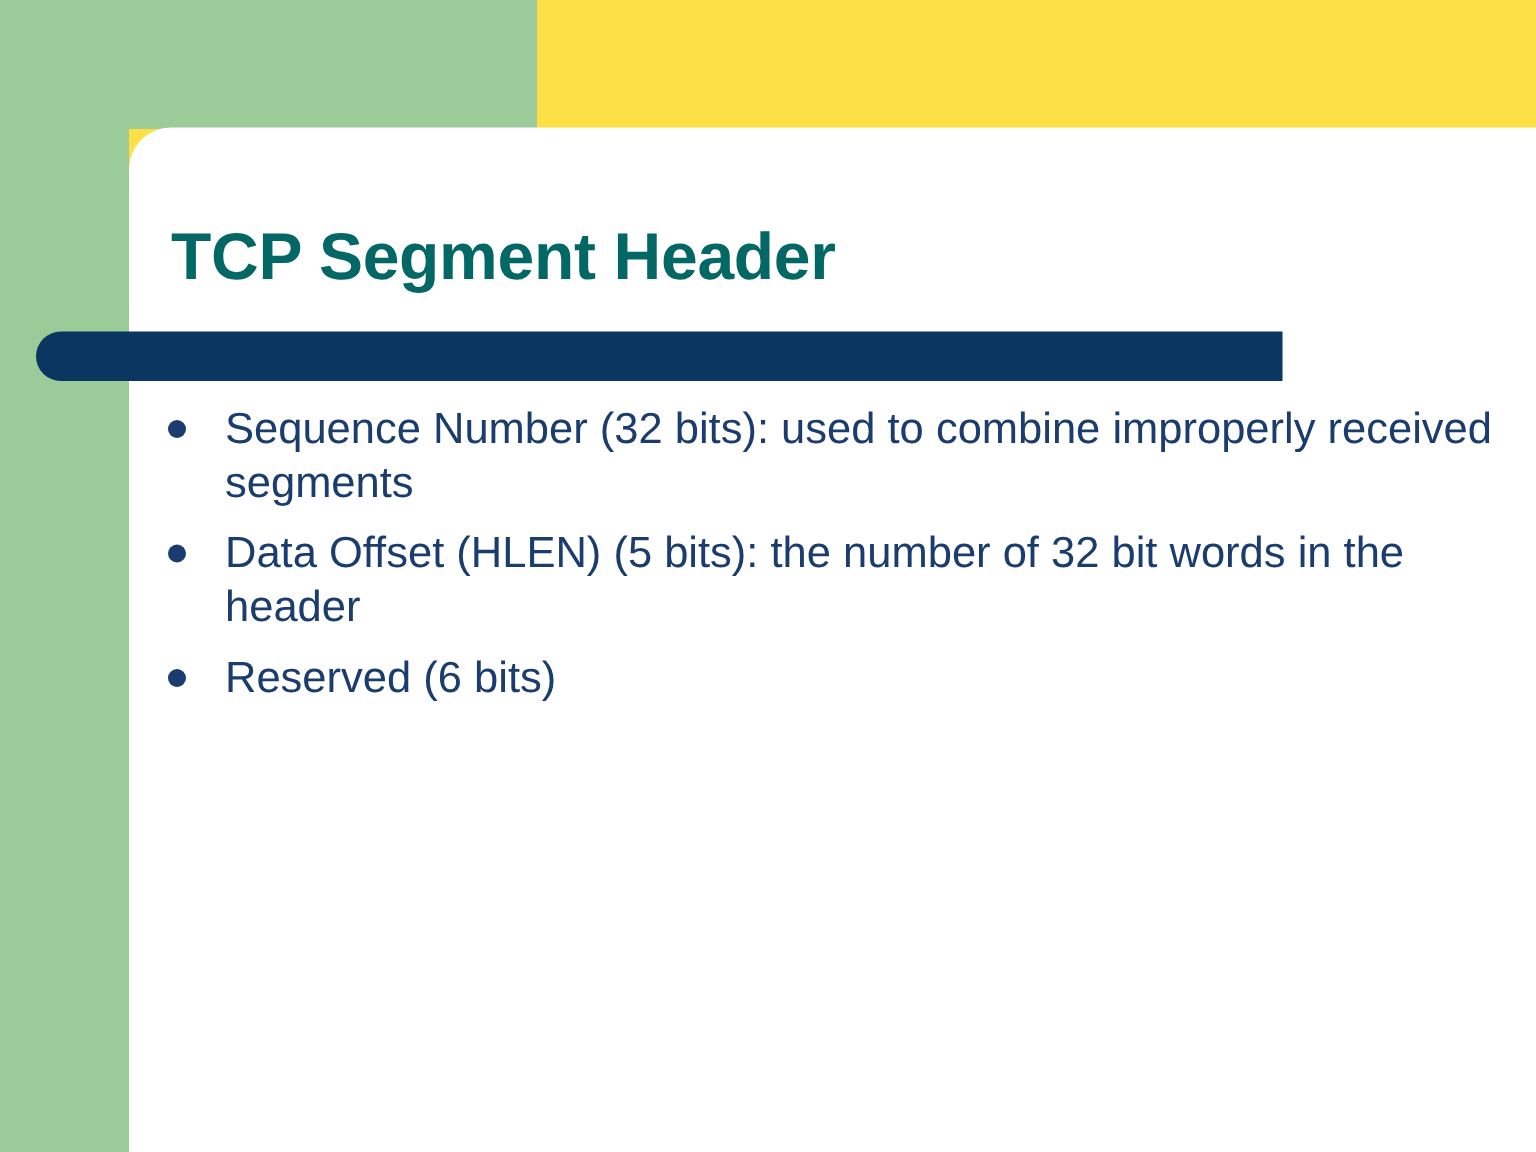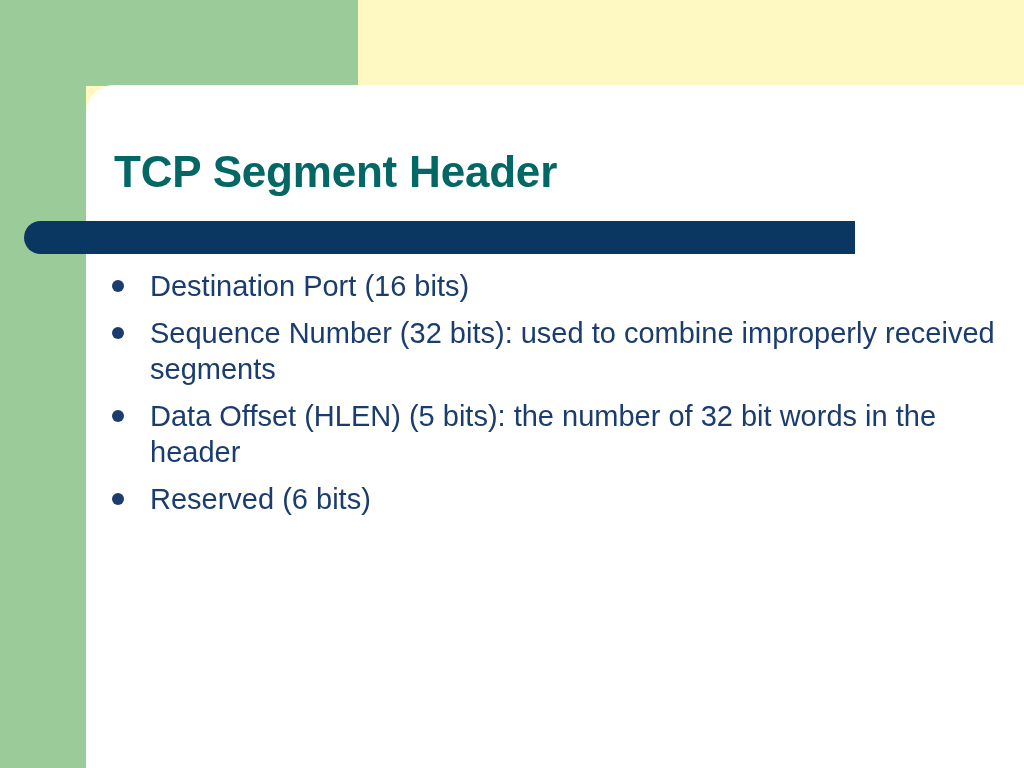--- a/index.html
+++ b/index.html
@@ -11,21 +11,21 @@
     height: 768px;
     background: #ffffff;
     font-family: "Liberation Sans", sans-serif;
     overflow: hidden;
   }
 
   #slide {
     position: relative;
     width: 1024px;
     height: 768px;
-    background: #fef9c3;
+    background: #fde047;
     overflow: hidden;
   }
 
   
   .green-column {
     position: absolute;
     left: 0;
     top: 0;
     width: 86px;
     height: 768px;
@@ -112,24 +112,20 @@
   <div class="green-column"></div>
   <div class="green-top-block"></div>
   <div class="white-panel"></div>
   <div class="title-bar"></div>
 
   <div class="slide-title">TCP Segment Header</div>
 
   <div class="bullet-list">
 
 
-    <div class="bullet-item">
-      <span class="bullet-marker"></span>
-      <span class="bullet-text">Destination Port (16 bits)</span>
-    </div>
 
     <div class="bullet-item">
       <span class="bullet-marker"></span>
       <span class="bullet-text">Sequence Number (32 bits): used to combine improperly received segments</span>
     </div>
 
 
     <div class="bullet-item">
       <span class="bullet-marker"></span>
       <span class="bullet-text">Data Offset (HLEN) (5 bits): the number of 32 bit words in the header</span>

